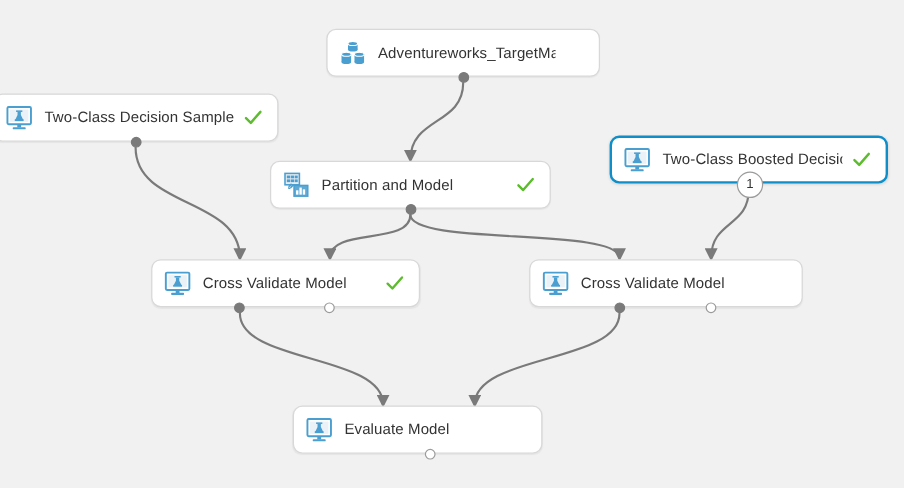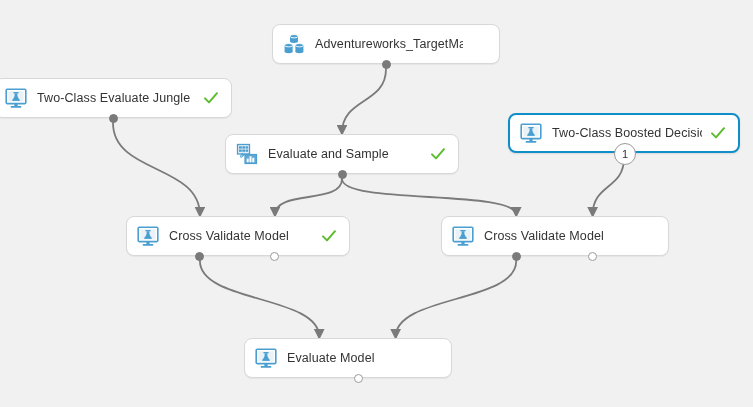--- a/index.html
+++ b/index.html
@@ -156,21 +156,21 @@
     <rect x="4.3" y="5.3" width="15.4" height="10.2" fill="#eaf2f8"></rect>
     <g fill="#4a9fd0">
       <rect x="9.4" y="6.0" width="5.2" height="1.3"></rect>
       <path d="M 10.6 7.3 l 0 2.6 l -2.0 4.0 l 6.8 0 l -2.0 -4.0 l 0 -2.6 z"></path>
       <rect x="8.3" y="13.4" width="7.4" height="1.5"></rect>
     </g>
     <rect x="10.4" y="17.6" width="3.2" height="2.6" fill="#4a9fd0"></rect>
     <rect x="6.6" y="20.0" width="10.8" height="1.8" rx="0.7" fill="#4a9fd0"></rect>
   </svg>
         </span>
-        <span class="node-label">Two-Class Evaluate Jungle</span>
+        <span class="node-label">Two-Class Decision Sample</span>
         <span class="node-check">
           <svg width="16" height="16" viewBox="0 0 16 16" xmlns="http://www.w3.org/2000/svg">
     <path d="M 2 8.4 L 6 12.4 L 14 3.2" fill="none" stroke="#5dbb2e" stroke-width="2" stroke-linecap="round" stroke-linejoin="round"></path>
   </svg>
         </span>
       </div>
       <div class="port filled" style="left: 108.5px; top: 113.5px;"></div>
       <div class="node" style="left: 225px; top: 134px; width: 234px;">
         <span class="node-icon">
           <svg width="24" height="24" viewBox="0 0 24 24" xmlns="http://www.w3.org/2000/svg">
@@ -186,21 +186,21 @@
       <rect x="10" y="12.5" width="11.5" height="9" fill="#5fa9d4" stroke="#4a9fd0" stroke-width="1.2"></rect>
       <g fill="#ffffff">
         <rect x="11.7" y="16.6" width="2" height="3.6"></rect>
         <rect x="14.5" y="14.3" width="2" height="5.9"></rect>
         <rect x="17.3" y="15.8" width="2" height="4.4"></rect>
       </g>
       <path d="M 9.6 12.0 L 7.0 14.6 M 8.0 11.2 L 5.6 13.6" stroke="#4a9fd0" stroke-width="1.3" fill="none"></path>
       <path d="M 5.2 13.2 l 0 2.2 l 2.2 0 z" fill="#4a9fd0"></path>
     </svg>
         </span>
-        <span class="node-label">Evaluate and Sample</span>
+        <span class="node-label">Partition and Model</span>
         <span class="node-check">
           <svg width="16" height="16" viewBox="0 0 16 16" xmlns="http://www.w3.org/2000/svg">
     <path d="M 2 8.4 L 6 12.4 L 14 3.2" fill="none" stroke="#5dbb2e" stroke-width="2" stroke-linecap="round" stroke-linejoin="round"></path>
   </svg>
         </span>
       </div>
       <div class="port filled" style="left: 337.5px; top: 169.5px;"></div>
       <div class="node selected" style="left: 508px; top: 113px; width: 232px;">
         <span class="node-icon">
           <svg width="24" height="24" viewBox="0 0 24 24" xmlns="http://www.w3.org/2000/svg">

